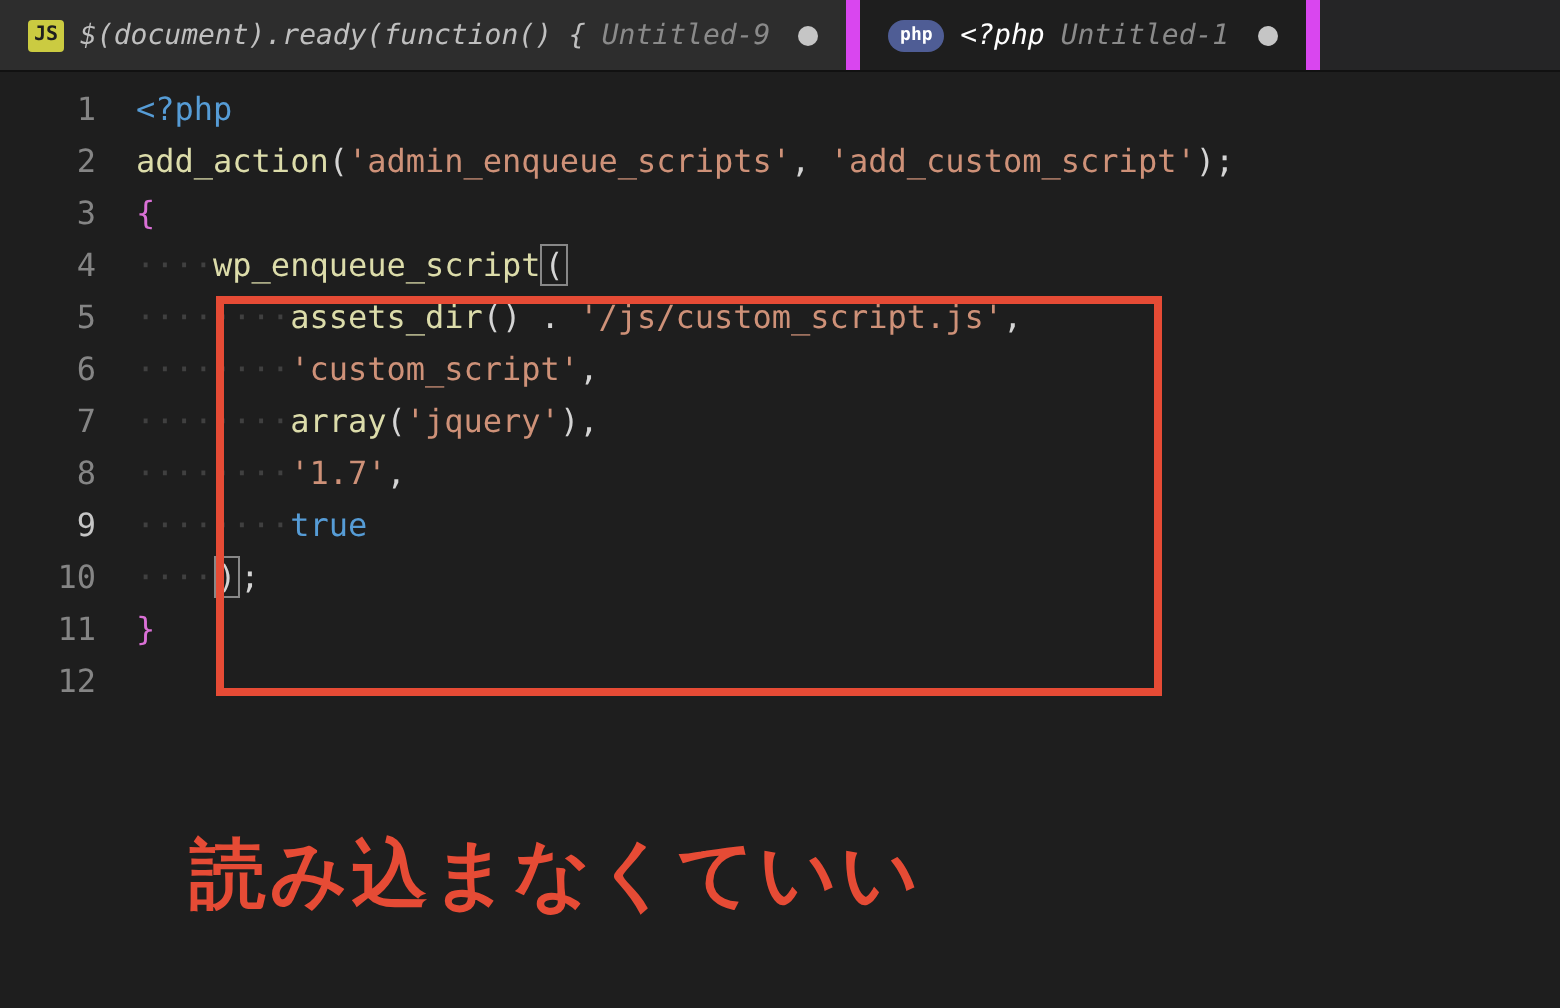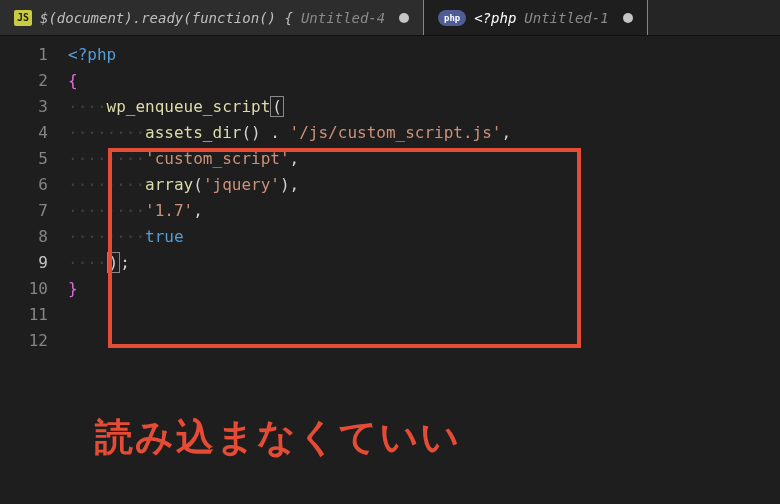--- a/index.html
+++ b/index.html
@@ -19,21 +19,21 @@
     border-bottom: 1px solid #111;
   }
   .tab {
     display: flex;
     align-items: center;
     padding: 0 14px;
     gap: 8px;
     background: #2d2d2d;
     color: #969696;
     font-size: 14px;
-    border-right: 1px solid #d946ef;
+    border-right: 7px solid #d946ef;
     cursor: pointer;
     font-style: italic;
   }
   .tab.active {
     background: #1e1e1e;
     color: #e8e8e8;
   }
   .tab .fn { color: #bfbfbf; }
   .tab.active .fn { color: #fff; }
   .tab .ft { color: #8a8a8a; }
@@ -121,21 +121,21 @@
     padding: 0 1px;
   }
 </style>
 </head>
 <body>
 
 <div class="tabbar">
   <div class="tab">
     <span class="js-badge">JS</span>
     <span class="fn">$(document).ready(function() {</span>
-    <span class="ft">Untitled-4</span>
+    <span class="ft">Untitled-9</span>
     <span class="dirty-dot"></span>
   </div>
   <div class="tab active">
     <span class="php-badge">php</span>
     <span class="fn">&lt;?php</span>
     <span class="ft">Untitled-1</span>
     <span class="dirty-dot"></span>
   </div>
 </div>
 
@@ -150,20 +150,21 @@
     <div class="ln">7</div>
     <div class="ln">8</div>
     <div class="ln current">9</div>
     <div class="ln">10</div>
     <div class="ln">11</div>
     <div class="ln">12</div>
   </div>
 
   <div class="code">
     <div class="cl"><span class="tok-kw">&lt;?php</span></div>
+    <div class="cl"><span class="tok-fn">add_action</span><span class="tok-punc">(</span><span class="tok-str">'admin_enqueue_scripts'</span><span class="tok-punc">,</span><span> </span><span class="tok-str">'add_custom_script'</span><span class="tok-punc">)</span><span class="tok-punc">;</span></div>
     <div class="cl"><span class="tok-brace">{</span></div>
     <div class="cl"><span class="indent">····</span><span class="tok-fn">wp_enqueue_script</span><span class="tok-punc bracket-match">(</span></div>
     <div class="cl"><span class="indent">····</span><span class="indent">····</span><span class="tok-fn">assets_dir</span><span class="tok-punc">()</span><span> </span><span class="tok-dot">.</span><span> </span><span class="tok-str">'/js/custom_script.js'</span><span class="tok-punc">,</span></div>
     <div class="cl"><span class="indent">····</span><span class="indent">····</span><span class="tok-str">'custom_script'</span><span class="tok-punc">,</span></div>
     <div class="cl"><span class="indent">····</span><span class="indent">····</span><span class="tok-fn">array</span><span class="tok-punc">(</span><span class="tok-str">'jquery'</span><span class="tok-punc">)</span><span class="tok-punc">,</span></div>
     <div class="cl"><span class="indent">····</span><span class="indent">····</span><span class="tok-str">'1.7'</span><span class="tok-punc">,</span></div>
     <div class="cl"><span class="indent">····</span><span class="indent">····</span><span class="tok-true">true</span></div>
     <div class="cl"><span class="indent">····</span><span class="tok-punc bracket-match">)</span><span class="tok-punc">;</span></div>
     <div class="cl"><span class="tok-brace">}</span></div>
   </div>

